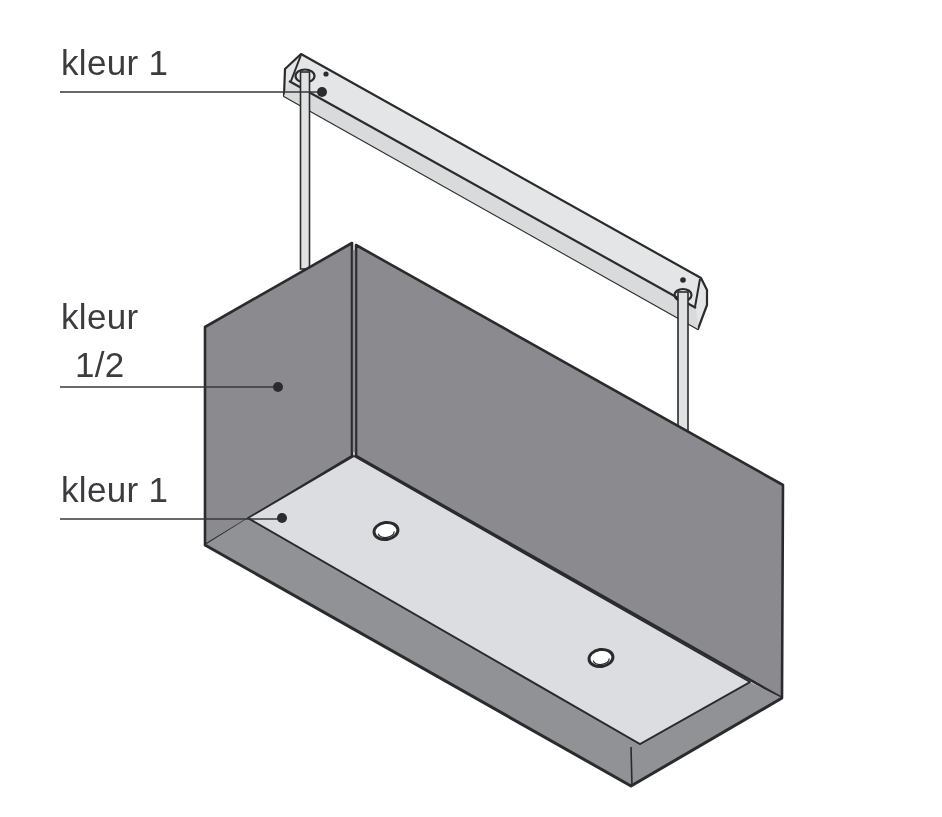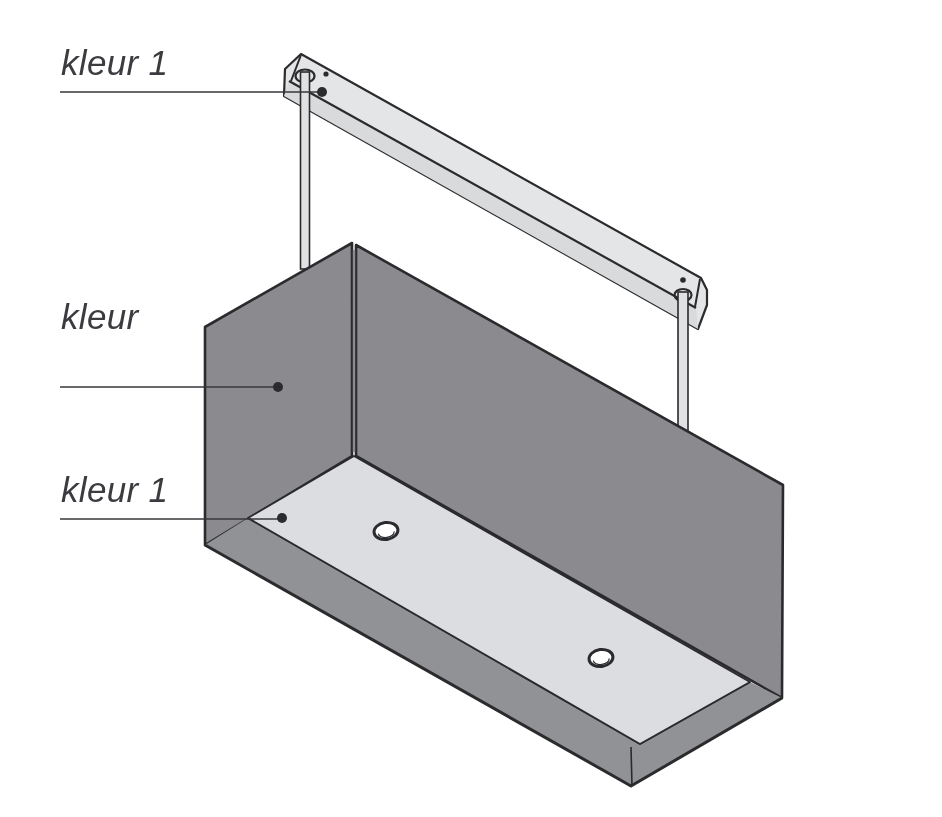--- a/index.html
+++ b/index.html
@@ -2,21 +2,20 @@
 <html><head>
 <meta charset="utf-8">
 <style>
   html,body{margin:0;padding:0;background:#ffffff;}
   .stage{
     position:relative;
     width:942px;height:817px;
     background:#ffffff;
     font-family:"Liberation Sans",sans-serif;
     overflow:hidden;
-    font-style:italic;
   }
   .stage svg{position:absolute;left:0;top:0;}
   .label{
     position:absolute;
     color:#3b3b40;
     font-size:35px;
     line-height:40px;
     letter-spacing:0.3px;
     white-space:nowrap;
   }
@@ -80,17 +79,18 @@
 
       <line x1="60" y1="519" x2="282" y2="519" stroke-width="1.4"></line>
       <circle cx="282" cy="518" r="5" fill="#2b2b2e" stroke="none"></circle>
     </g>
   </svg>
 
   <div class="label" style="left:61px;top:43px;">kleur 1</div>
 
   <div class="label two-line" style="left:61px;top:293px;text-align:center;">
     <div>kleur</div>
+    <div>1/2</div>
   </div>
 
   <div class="label" style="left:61px;top:470px;">kleur 1</div>
 
 </div>
 
 </body></html>

